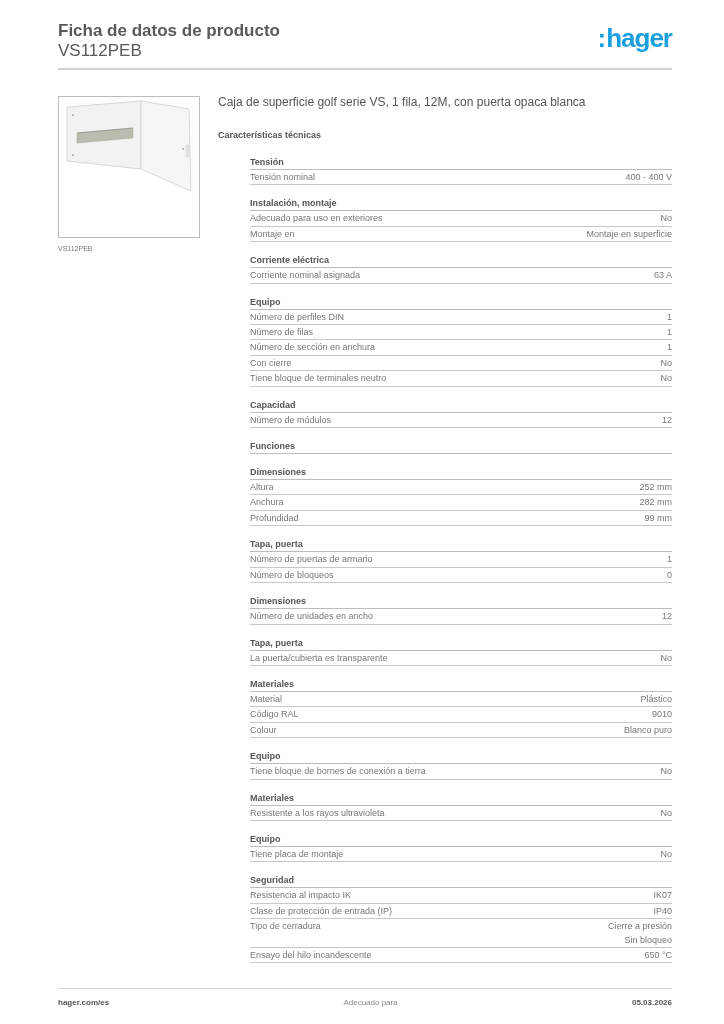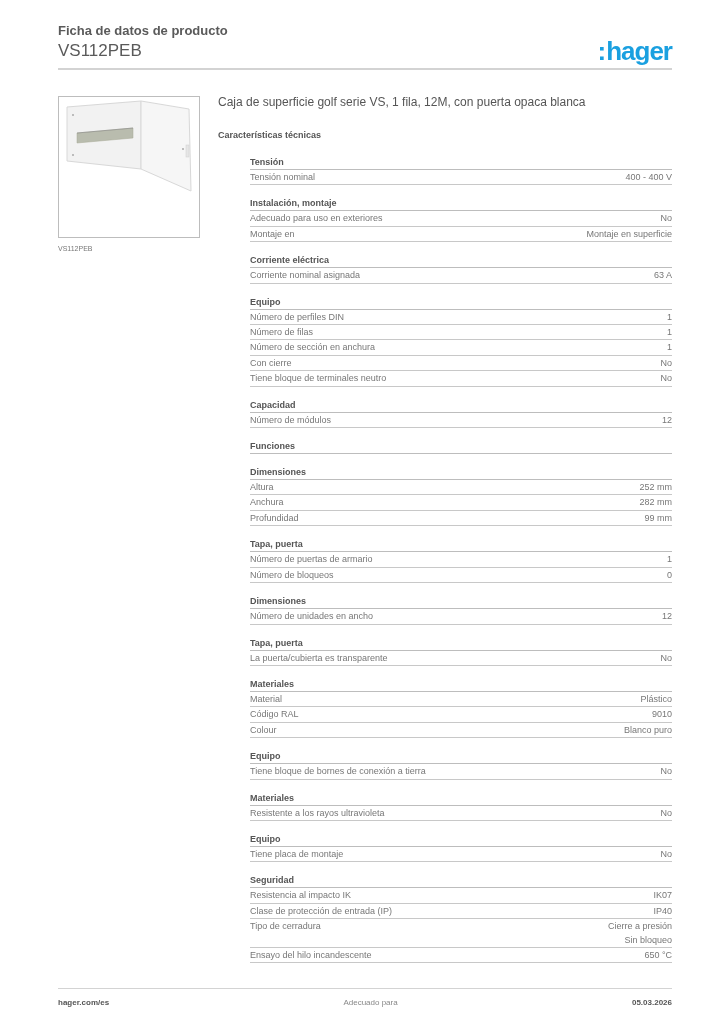--- a/index.html
+++ b/index.html
@@ -1,23 +1,23 @@
 <!DOCTYPE html>
 <html><head>
 <meta charset="utf-8">
 <style>
   html, body { margin: 0; padding: 0; background: #ffffff; }
   body {
     width: 724px; height: 1024px; position: relative; overflow: hidden;
     font-family: "Liberation Sans", sans-serif; color: #555;
   }
   .header { position: absolute; left: 58px; top: 21px; }
-  .doc-title { font-size: 13px; font-weight: bold; color: #5a5a5a; line-height: 20px; }
+  .doc-title { font-size: 17px; font-weight: bold; color: #5a5a5a; line-height: 20px; }
   .doc-sub { font-size: 17px; color: #5a5a5a; line-height: 20px; }
-  .logo { position: absolute; right: 52px; top: 36px; font-size: 26px; font-weight: bold; color: #1aa0e0; letter-spacing: -1px; }
+  .logo { position: absolute; right: 52px; top: 23px; font-size: 26px; font-weight: bold; color: #1aa0e0; letter-spacing: -1px; }
   .logo .colon { letter-spacing: 0; }
   .hr-top { position: absolute; left: 58px; right: 52px; top: 68px; height: 2px; background: #d3d3d3; }
 
   .thumb { position: absolute; left: 58px; top: 96px; width: 142px; width: 142px; height: 142px; border: 1px solid #bdbdbd; box-sizing: border-box; background: #fff; }
   .thumb-caption { position: absolute; left: 58px; top: 245px; font-size: 7px; color: #777; }
 
   .main { position: absolute; left: 218px; top: 96px; width: 454px; }
   .product-desc { font-size: 12px; font-weight: normal; color: #555; height: 14px; line-height: 12px; }
   .specs-title { font-size: 9px; font-weight: bold; color: #555; margin-top: 20px; height: 14px; }
   .group { margin-top: 12px; margin-left: 32px; }

